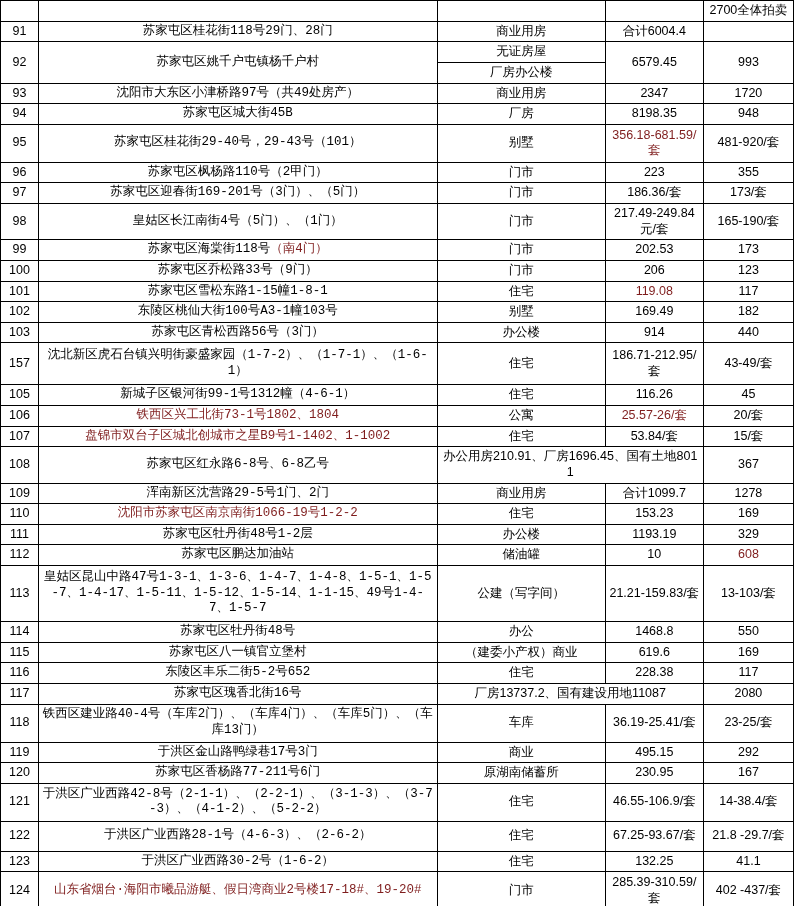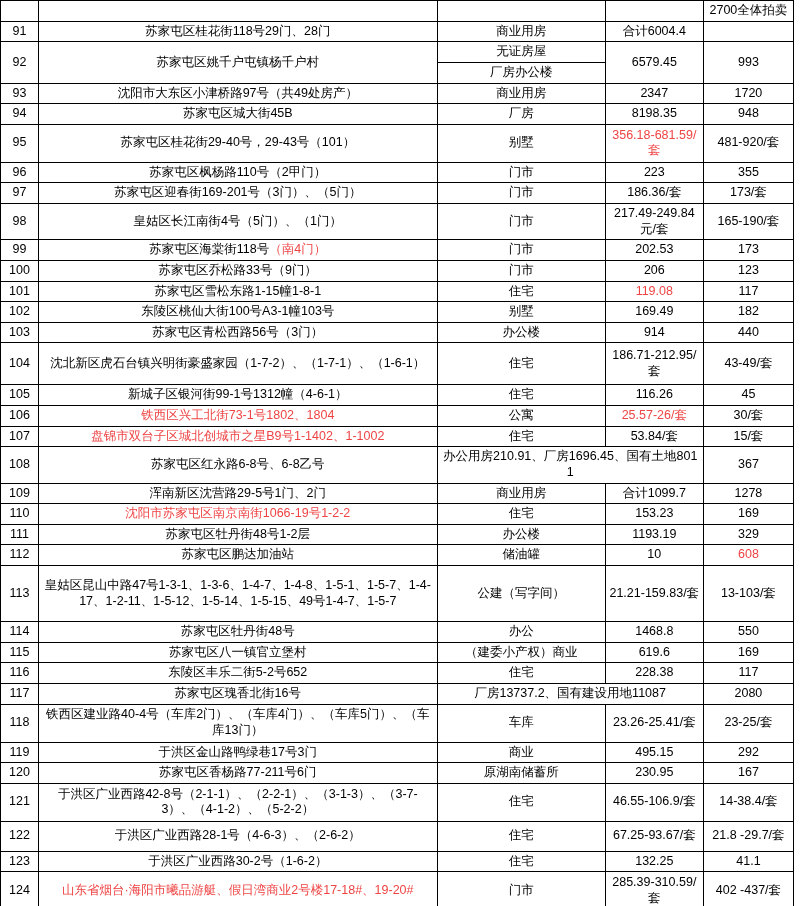--- a/index.html
+++ b/index.html
@@ -33,26 +33,26 @@
     overflow: hidden;
   }
   
   col.c-no    { width: 38px; }
   col.c-addr  { width: 398px; }
   col.c-type  { width: 168px; }
   col.c-price { width: 98px; }
   col.c-unit  { width: 90px; }
 
   td.no   { font-size: 12.5px; margin-top: 13px; }
-  td.addr { text-align: center; }
+  td.addr { text-align: center; font-family: Liberation Mono, monospace; }
   td.type { }
   td.price{ }
   td.unit { }
 
-  .red { color: #ef4444; }
+  .red { color: #7f1d1d; }
   .clip-top {
     height: 12px;
   }
   .small { font-size: 11.5px; }
 </style>
 </head>
 <body>
 
 <div id="sheet">
   <table class="grid">
@@ -176,41 +176,41 @@
 
       <tr>
         <td class="no">103</td>
         <td class="addr">苏家屯区青松西路56号（3门）</td>
         <td class="type">办公楼</td>
         <td class="price">914</td>
         <td class="unit">440</td>
       </tr>
 
       <tr style="height:42px">
-        <td class="no">104</td>
+        <td class="no">157</td>
         <td class="addr">沈北新区虎石台镇兴明街豪盛家园（1-7-2）、（1-7-1）、（1-6-1）</td>
         <td class="type">住宅</td>
         <td class="price">186.71-212.95/套</td>
         <td class="unit">43-49/套</td>
       </tr>
 
       <tr>
         <td class="no">105</td>
         <td class="addr">新城子区银河街99-1号1312幢（4-6-1）</td>
         <td class="type">住宅</td>
         <td class="price">116.26</td>
         <td class="unit">45</td>
       </tr>
 
       <tr>
         <td class="no">106</td>
         <td class="addr red">铁西区兴工北街73-1号1802、1804</td>
         <td class="type">公寓</td>
         <td class="price red">25.57-26/套</td>
-        <td class="unit">30/套</td>
+        <td class="unit">20/套</td>
       </tr>
 
       <tr>
         <td class="no">107</td>
         <td class="addr red">盘锦市双台子区城北创城市之星B9号1-1402、1-1002</td>
         <td class="type">住宅</td>
         <td class="price">53.84/套</td>
         <td class="unit">15/套</td>
       </tr>
 
@@ -248,21 +248,21 @@
       <tr>
         <td class="no">112</td>
         <td class="addr">苏家屯区鹏达加油站</td>
         <td class="type">储油罐</td>
         <td class="price">10</td>
         <td class="unit red">608</td>
       </tr>
 
       <tr style="height:56px">
         <td class="no">113</td>
-        <td class="addr small">皇姑区昆山中路47号1-3-1、1-3-6、1-4-7、1-4-8、1-5-1、1-5-7、1-4-17、1-2-11、1-5-12、1-5-14、1-5-15、49号1-4-7、1-5-7</td>
+        <td class="addr small">皇姑区昆山中路47号1-3-1、1-3-6、1-4-7、1-4-8、1-5-1、1-5-7、1-4-17、1-5-11、1-5-12、1-5-14、1-1-15、49号1-4-7、1-5-7</td>
         <td class="type">公建（写字间）</td>
         <td class="price">21.21-159.83/套</td>
         <td class="unit">13-103/套</td>
       </tr>
 
       <tr>
         <td class="no">114</td>
         <td class="addr">苏家屯区牡丹街48号</td>
         <td class="type">办公</td>
         <td class="price">1468.8</td>
@@ -289,21 +289,21 @@
         <td class="no">117</td>
         <td class="addr">苏家屯区瑰香北街16号</td>
         <td class="type small" colspan="2">厂房13737.2、国有建设用地11087</td>
         <td class="unit">2080</td>
       </tr>
 
       <tr style="height:38px">
         <td class="no">118</td>
         <td class="addr">铁西区建业路40-4号（车库2门）、（车库4门）、（车库5门）、（车库13门）</td>
         <td class="type">车库</td>
-        <td class="price">23.26-25.41/套</td>
+        <td class="price">36.19-25.41/套</td>
         <td class="unit">23-25/套</td>
       </tr>
 
       <tr>
         <td class="no">119</td>
         <td class="addr">于洪区金山路鸭绿巷17号3门</td>
         <td class="type">商业</td>
         <td class="price">495.15</td>
         <td class="unit">292</td>
       </tr>

